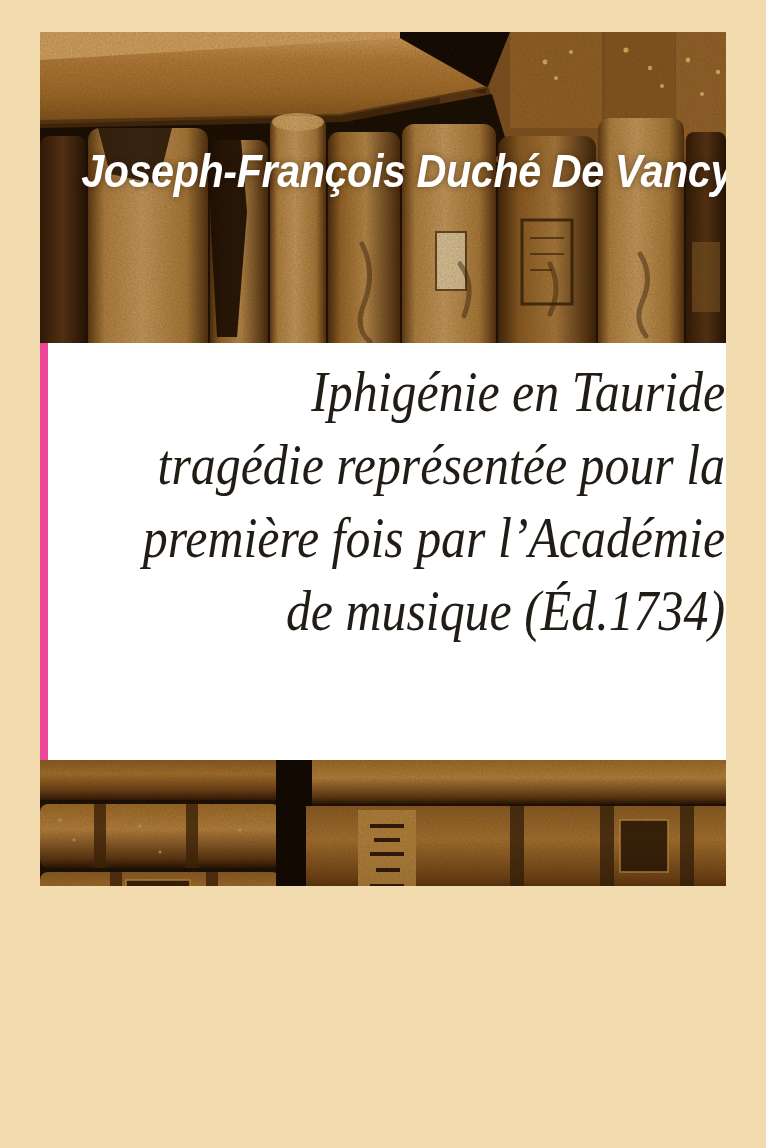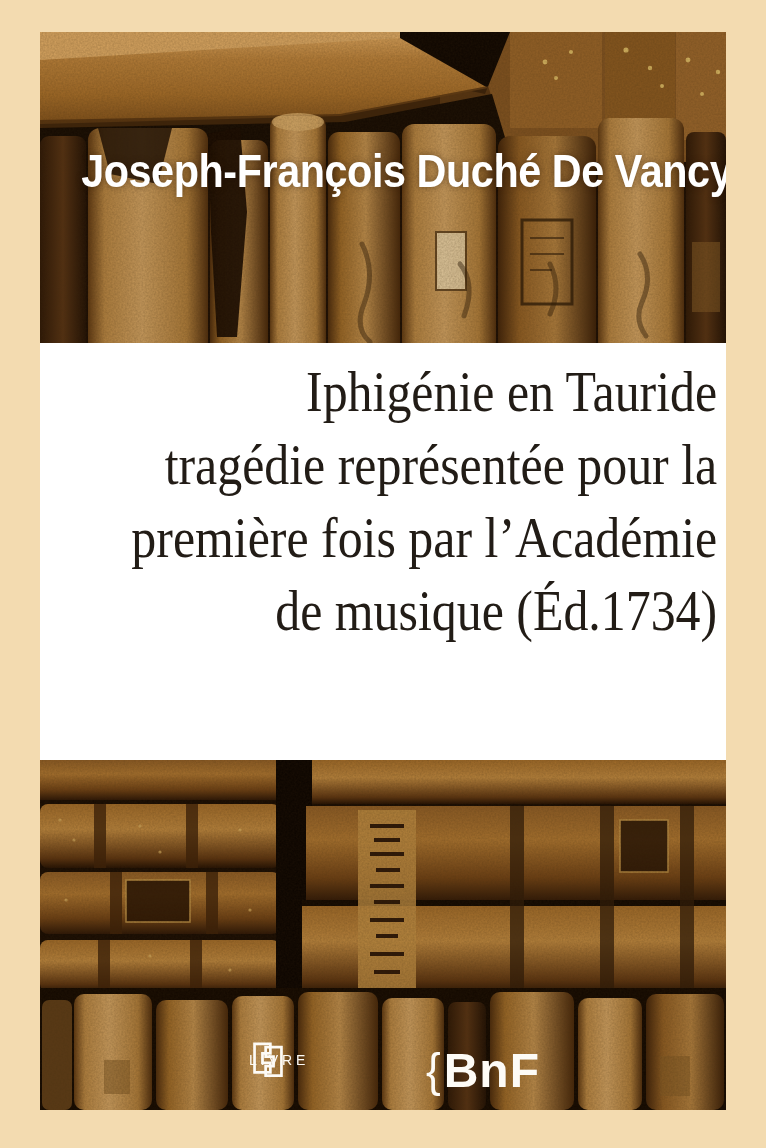--- a/index.html
+++ b/index.html
@@ -4,38 +4,38 @@
 <style>
   html,body{margin:0;padding:0;background:#e8e8e8;}
   .page{
     position:relative;
     width:766px;height:1148px;
     background:#f3dbb0;
     overflow:hidden;
     font-family:"Liberation Sans",sans-serif;
   }
   .photo{
-    position:absolute;left:40px;top:32px;width:686px;height:1078px;
-    background:#ec4899;overflow:hidden;
+    position:absolute;left:40px;top:32px;width:686px;height:854px;
+    background:#ec4899;overflow:hidden;font-style:italic;
   }
   .photo svg{position:absolute;left:0;display:block;}
   .svg-top{top:0;}
   .svg-bottom{top:728px;}
 
   .author-name{
     position:absolute;left:0;top:111px;width:686px;
     text-align:center;white-space:nowrap;
     color:#ffffff;
     font-size:47px;font-weight:bold;letter-spacing:-0.5px;
     transform:scaleX(0.88);transform-origin:50% 50%;
     text-shadow:0 0 8px rgba(40,20,0,0.45);
   }
 
   .title-band{
-    position:absolute;left:0;top:311px;width:686px;height:417px;
+    position:absolute;left:8px;top:311px;width:686px;height:417px;
     background:#ffffff;
   }
   .title-text{
     position:absolute;top:12px;right:9px;
     text-align:right;
     font-family:"Liberation Serif",serif;
     font-size:58px;line-height:73px;
     color:#221c16;
     transform:scaleX(0.86);transform-origin:top right;
   }

